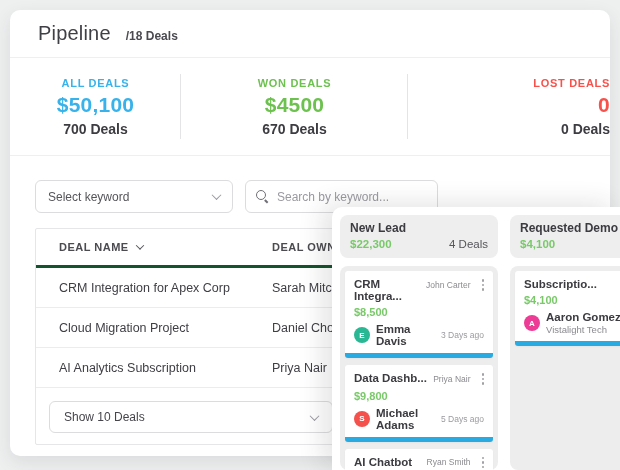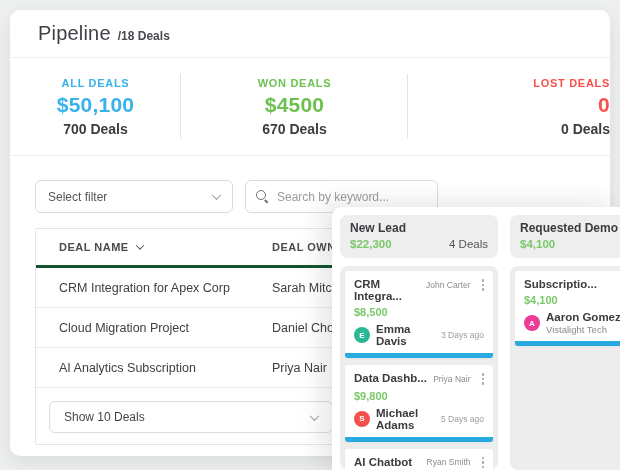--- a/index.html
+++ b/index.html
@@ -11,21 +11,21 @@
     color:#3c3c41;
   }
 
   
   .main-card {
     position:absolute; left:10px; top:10px; width:600px; height:446px;
     background:#fff; border-radius:10px;
     box-shadow:0 6px 18px rgba(40,40,45,.10);
   }
   .app-header {
-    height:48px; display:flex; align-items:center; gap:7px;
+    height:48px; display:flex; align-items:center; gap:15px;
     padding:0 28px; border-bottom:1px solid #efefef;
   }
   .app-title { font-size:20px; font-weight:400; color:#3f3f46; letter-spacing:.2px; }
   .app-subtitle { font-size:12px; font-weight:700; color:#4a4a50; padding-top:4px; }
 
   
   .stats-row { display:flex; height:98px; border-bottom:1px solid #efefef; }
   .stat-cell {
     display:flex; flex-direction:column; align-items:center; justify-content:center;
     gap:4px; position:relative;
@@ -150,21 +150,21 @@
       <span class="stat-count">670 Deals</span>
     </div>
     <div class="stat-cell">
       <span class="stat-label c-red">LOST DEALS</span>
       <span class="stat-value c-red">0</span>
       <span class="stat-count">0 Deals</span>
     </div>
   </div>
 
   <div class="select-box select-filter">
-    <span>Select filter</span>
+    <span>Select keyword</span>
     <span class="chev"></span>
   </div>
 
   <div class="search-box">
     <span class="mag"></span>
     <input type="text" placeholder="Search by keyword..." style="">
   </div>
 
   <div class="deal-table">
     <div class="t-head">

